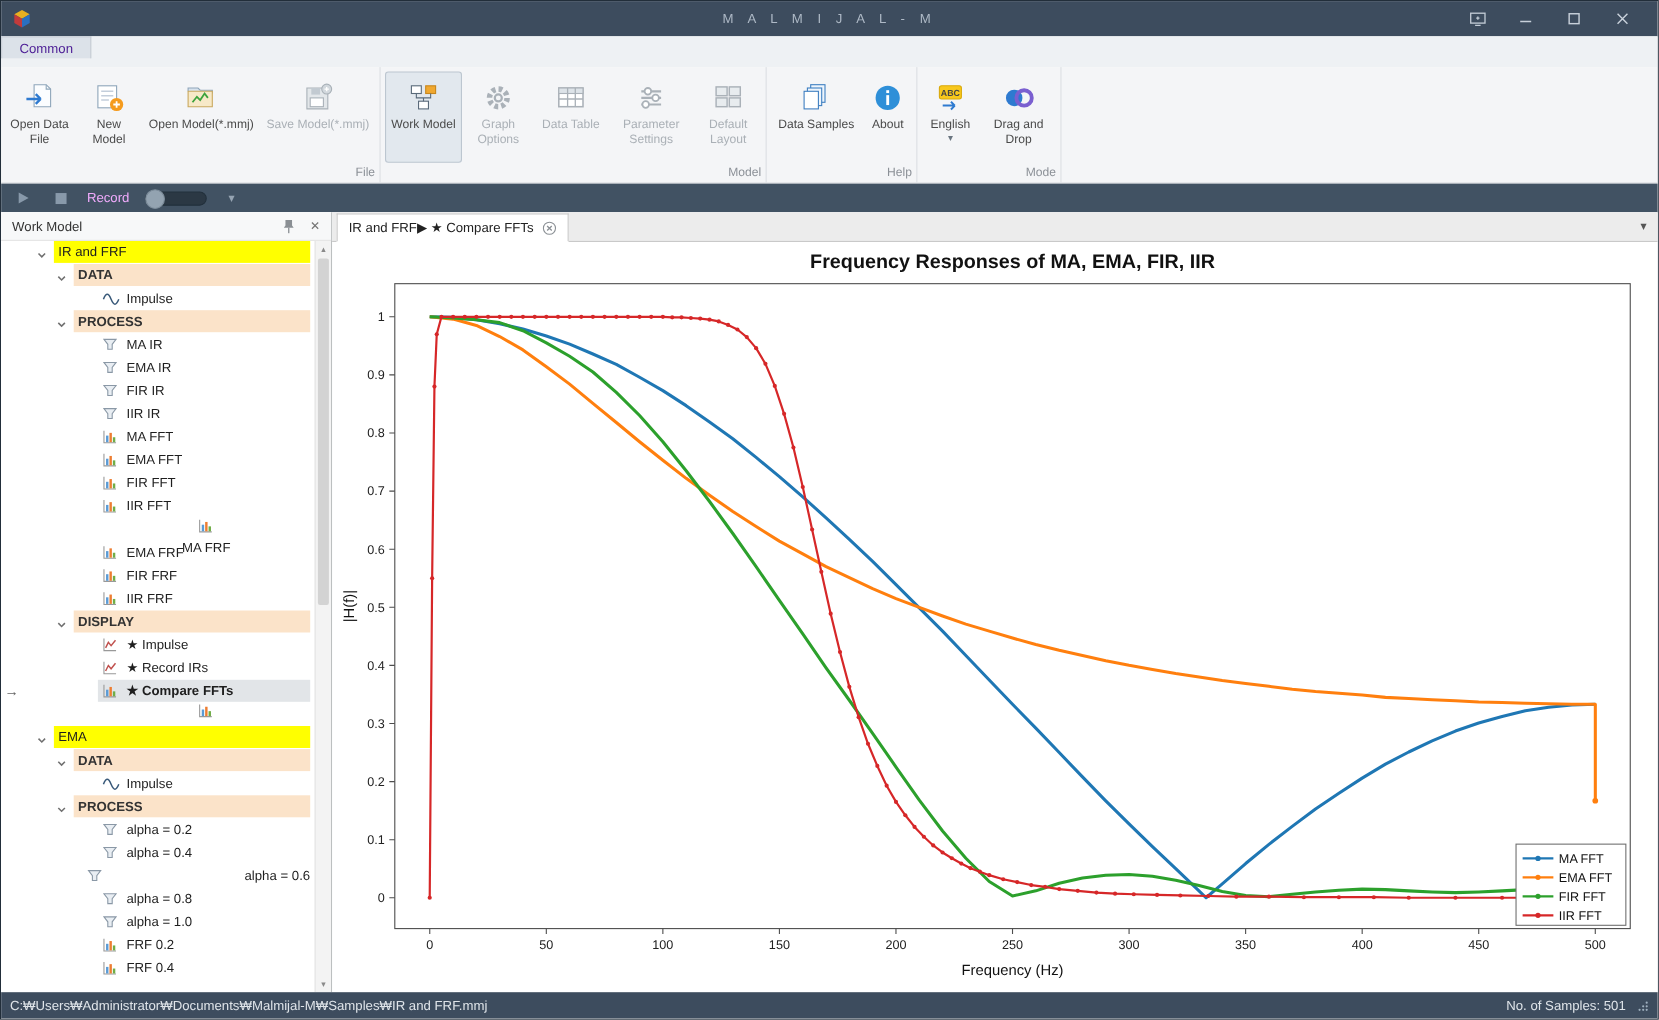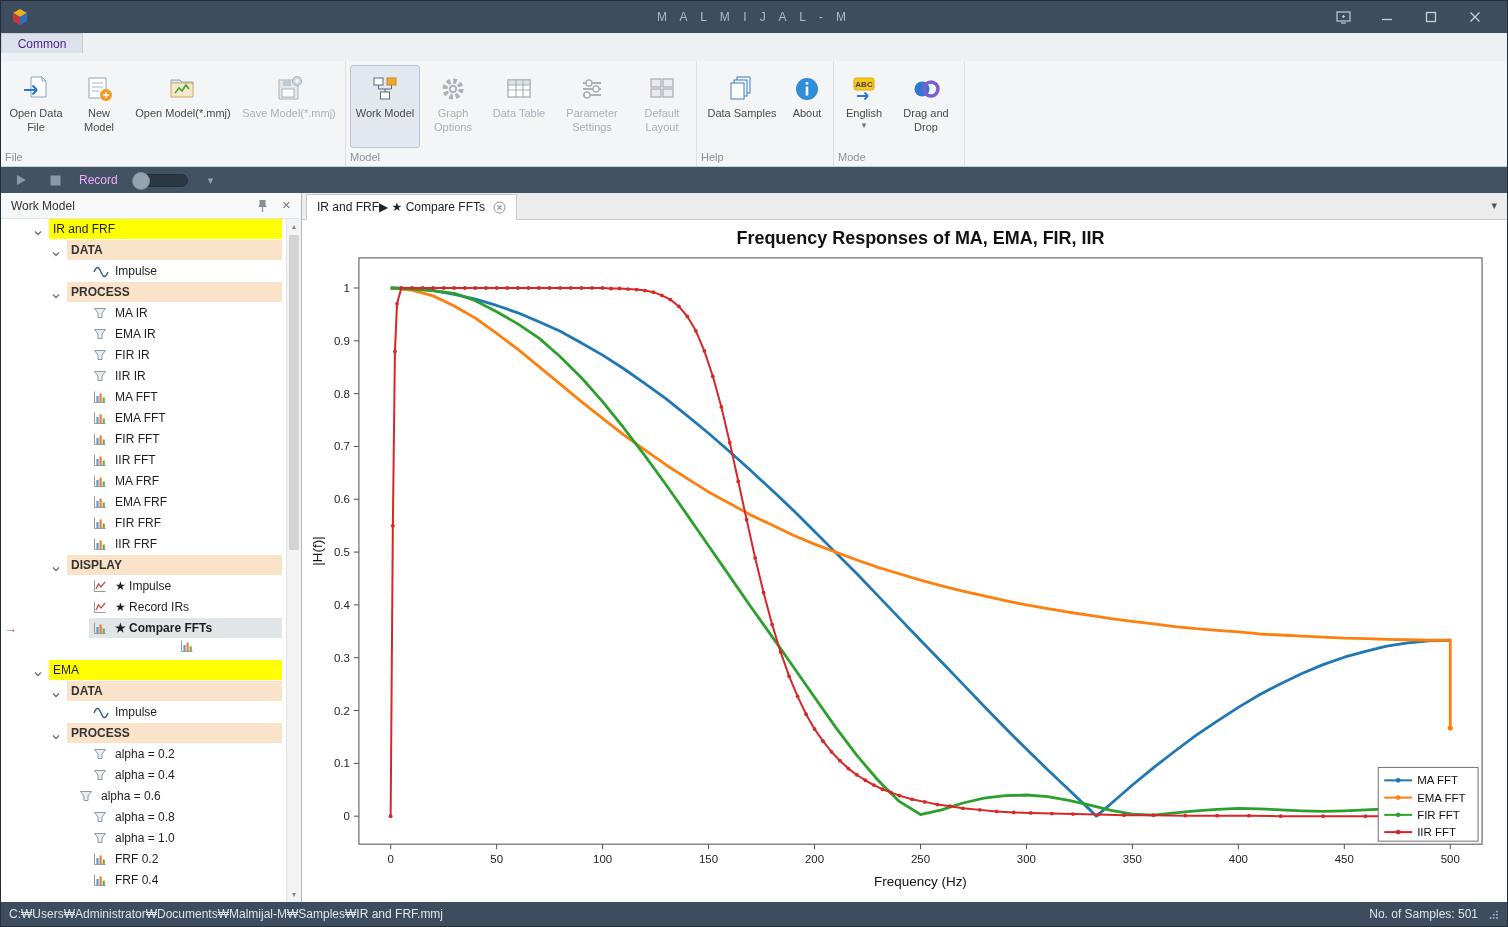--- a/index.html
+++ b/index.html
@@ -13,21 +13,21 @@
   .ctl{width:44px;height:32px;display:flex;align-items:center;justify-content:center}
 
   
   .tabsrow{position:absolute;top:32px;left:0;width:100%;height:28px;background:#eef1f4}
   .common-tab{width:82px;height:20px;background:#dce2e9;border:1px solid #c7cdd4;border-bottom:none;display:flex;align-items:center;justify-content:center;font-size:12px;color:#4c1d95}
 
   
   .ribbon{position:absolute;top:60px;left:0;width:100%;height:106px;background:#f4f5f7;border-bottom:1px solid #ccd0d4;display:flex}
   .rgroup{display:flex;flex-direction:column;border-right:1px solid #dcdfe3;padding:2px 4px 0 4px}
   .rbtns{display:flex;flex:1;align-items:stretch;gap:2px;padding-top:2px}
-  .rgroup-label{height:18px;text-align:left;font-size:11px;color:#8b9097;line-height:18px}
+  .rgroup-label{height:18px;text-align:right;font-size:11px;color:#8b9097;line-height:18px}
   .rbtn{display:flex;flex-direction:column;align-items:center;padding:5px 2px 2px;border:1px solid transparent;border-radius:3px}
   .rbtn .ric{height:36px;display:flex;align-items:center;justify-content:center}
   .rbtn .rlabel{font-size:11px;line-height:1.25;text-align:center;color:#4a4a4a}
   .rbtn.disabled .rlabel{color:#aab0b6}
   .rbtn.active{background:#e2e8ee;border-color:#bcc6d0}
   .rbtn .caret{font-size:9px;color:#6a7580;line-height:8px}
 
   
   .recordbar{position:absolute;top:166px;left:0;width:100%;height:26px;background:#41526 3;background:#415263;display:flex;align-items:center;padding:0 10px;gap:14px}
   .rec-btn{display:flex;align-items:center;justify-content:center;width:20px;height:20px}
@@ -429,21 +429,21 @@
                   <path d="M1.5 1.5v11h11" stroke="#999" fill="none"></path>
                   <rect x="3.4" y="6" width="2.2" height="6" fill="#5b9bd5"></rect>
                   <rect x="6.5" y="3.5" width="2.2" height="8.5" fill="#ed7d31"></rect>
                   <rect x="9.6" y="7.5" width="2.2" height="4.5" fill="#70ad47"></rect>
                 </svg>
               </span>
               <span>IIR FFT</span>
             </div>
           </div>
           <div class="trow">
-            <div class="tbox" style="left: 88px;">
+            <div class="tbox" style="left: 88px; flex-direction: column;">
               <span class="ticon">
                 <svg width="14" height="14" viewBox="0 0 14 14">
                   <path d="M1.5 1.5v11h11" stroke="#999" fill="none"></path>
                   <rect x="3.4" y="6" width="2.2" height="6" fill="#5b9bd5"></rect>
                   <rect x="6.5" y="3.5" width="2.2" height="8.5" fill="#ed7d31"></rect>
                   <rect x="9.6" y="7.5" width="2.2" height="4.5" fill="#70ad47"></rect>
                 </svg>
               </span>
               <span>MA FRF</span>
             </div>
@@ -591,21 +591,21 @@
             <div class="tbox" style="left: 88px;">
               <span class="ticon">
                 <svg width="14" height="14" viewBox="0 0 14 14">
                   <path d="M1.5 2.5h11L9 7v4.5H5V7z" fill="#e9eef3" stroke="#8a98a6" stroke-width="1"></path>
                 </svg>
               </span>
               <span>alpha = 0.4</span>
             </div>
           </div>
           <div class="trow">
-            <div class="tbox" style="left: 74px;">
+            <div class="tbox" style="left: 74px; justify-content: space-between;">
               <span class="ticon">
                 <svg width="14" height="14" viewBox="0 0 14 14">
                   <path d="M1.5 2.5h11L9 7v4.5H5V7z" fill="#e9eef3" stroke="#8a98a6" stroke-width="1"></path>
                 </svg>
               </span>
               <span>alpha = 0.6</span>
             </div>
           </div>
           <div class="trow">
             <div class="tbox" style="left: 88px;">

